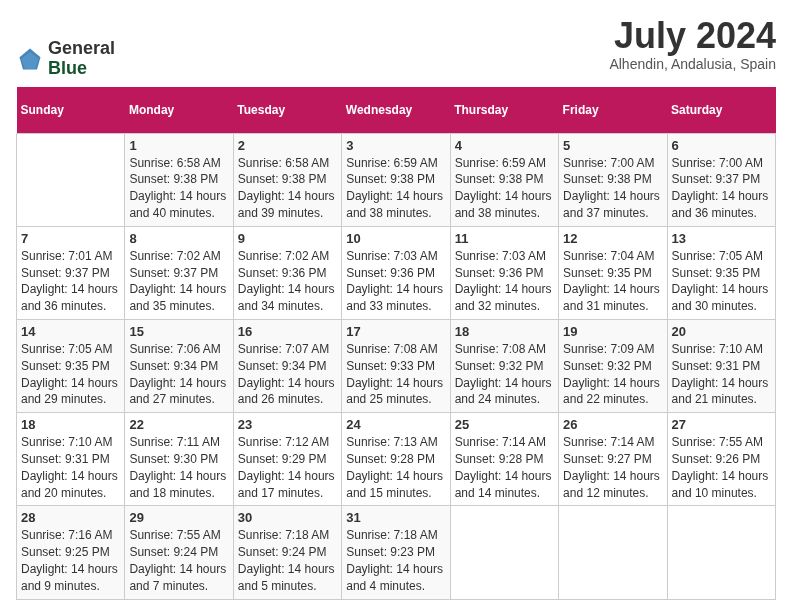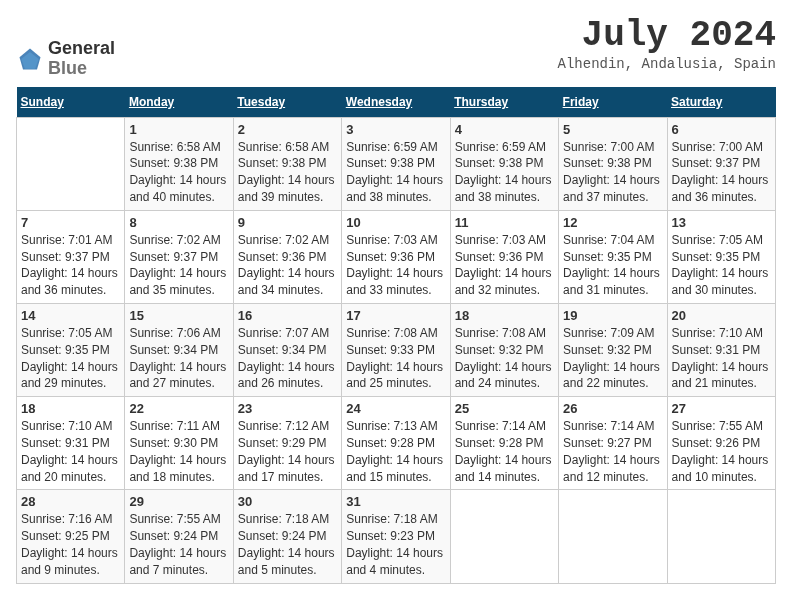--- a/index.html
+++ b/index.html
@@ -21,52 +21,50 @@
       align-items: center;
       gap: 4px;
       margin-top: 23px;
     }
     .logo-text {
       font-size: 18px;
       font-weight: bold;
       line-height: 1.1;
     }
     .logo-text span.general { color: #333; }
-    .logo-text span.blue { color: #737373; }
+    .logo-text span.blue { color: #14532d; }
     .logo-icon {
       width: 28px;
       height: 28px;
     }
     .title-block {
       text-align: right;
-      font-family: Liberation Mono, monospace;
     }
     .month-title {
       font-size: 36px;
       font-weight: bold;
       color: #333;
       line-height: 1.1;
     }
     .location {
       font-size: 14px;
       color: #555;
     }
     table {
       width: 100%;
       border-collapse: collapse;
       font-size: 10.5px;
     }
     thead tr th {
-      background-color: #0c4a6e;
+      background-color: #be185d;
       color: #fff;
-      padding: 8px 4px;
+      padding: 16px 4px;
       text-align: left;
       font-size: 12px;
       font-weight: bold;
-      text-decoration: underline;
     }
     tbody tr td {
       border: 1px solid #ccc;
       vertical-align: top;
       padding: 4px 4px 4px 4px;
       min-height: 80px;
       width: 14.28%;
     }
     tbody tr:nth-child(odd) td {
       background-color: #f9f9f9;

